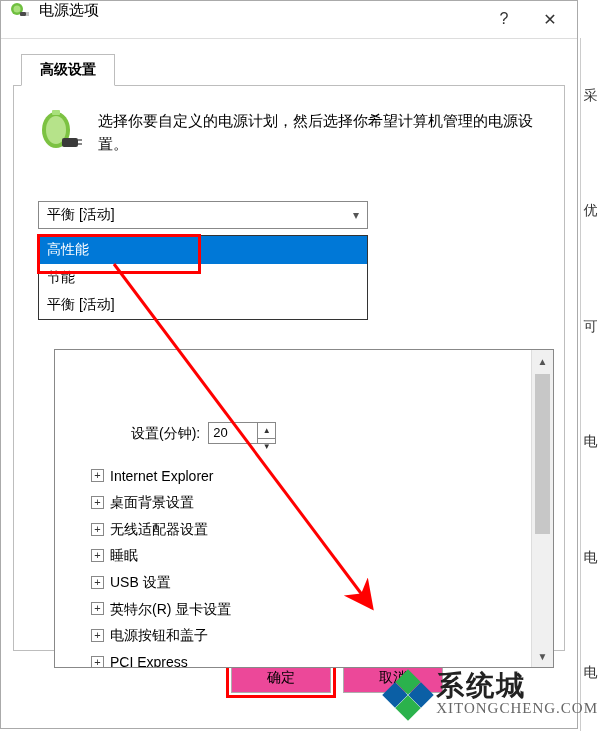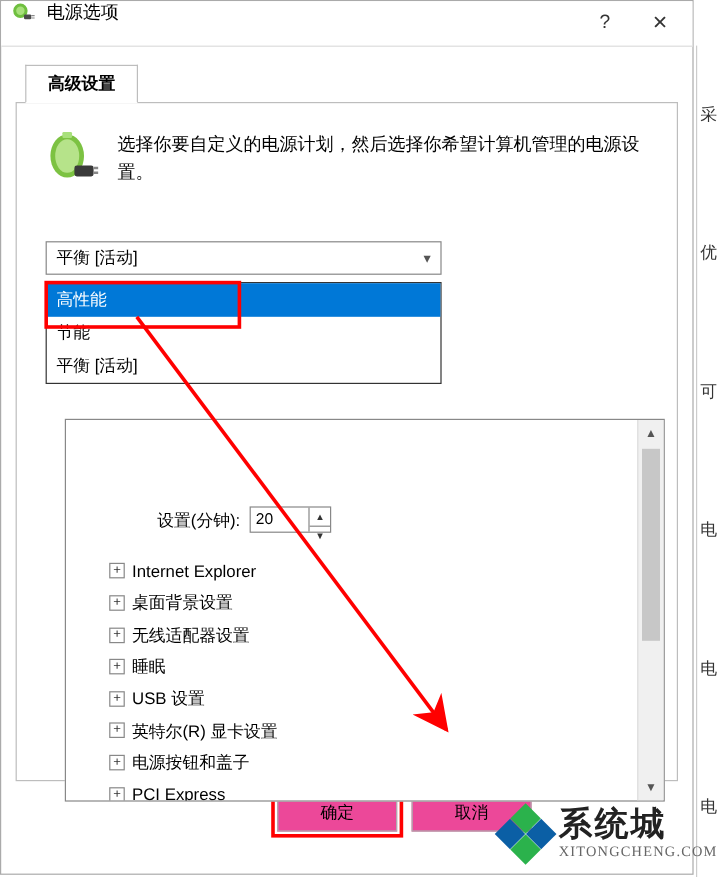--- a/index.html
+++ b/index.html
@@ -220,21 +220,21 @@
     .watermark .logo { width: 44px; height: 44px; position: relative;}
     .watermark .logo .d {
       position: absolute; width: 18px; height: 18px; transform: rotate(45deg);
     }
     .watermark .logo .d1 { background:#2bb24c; left:13px; top:0; }
     .watermark .logo .d2 { background:#0b5fa5; left:0; top:13px; }
     .watermark .logo .d3 { background:#0b5fa5; left:26px; top:13px; }
     .watermark .logo .d4 { background:#2bb24c; left:13px; top:26px; }
     .watermark .txt { font-family: "SimHei","Microsoft YaHei"; }
     .watermark .big { font-size: 28px; font-weight: bold; color: #222; letter-spacing: 2px; line-height: 1; }
-    .watermark .small { font-size: 12px; color: #666; letter-spacing: 1px; }
+    .watermark .small { font-size: 15px; color: #666; letter-spacing: 1px; }
 
     .rightedge {
       position: absolute; top:38px; right:0; bottom:0; width:20px;
       border-left: 1px solid #ccc;
       display:flex; flex-direction:column; justify-content:space-around;
       font-size:14px; color:#333; align-items:center;
     }
   </style>
 </head>
 <body>

